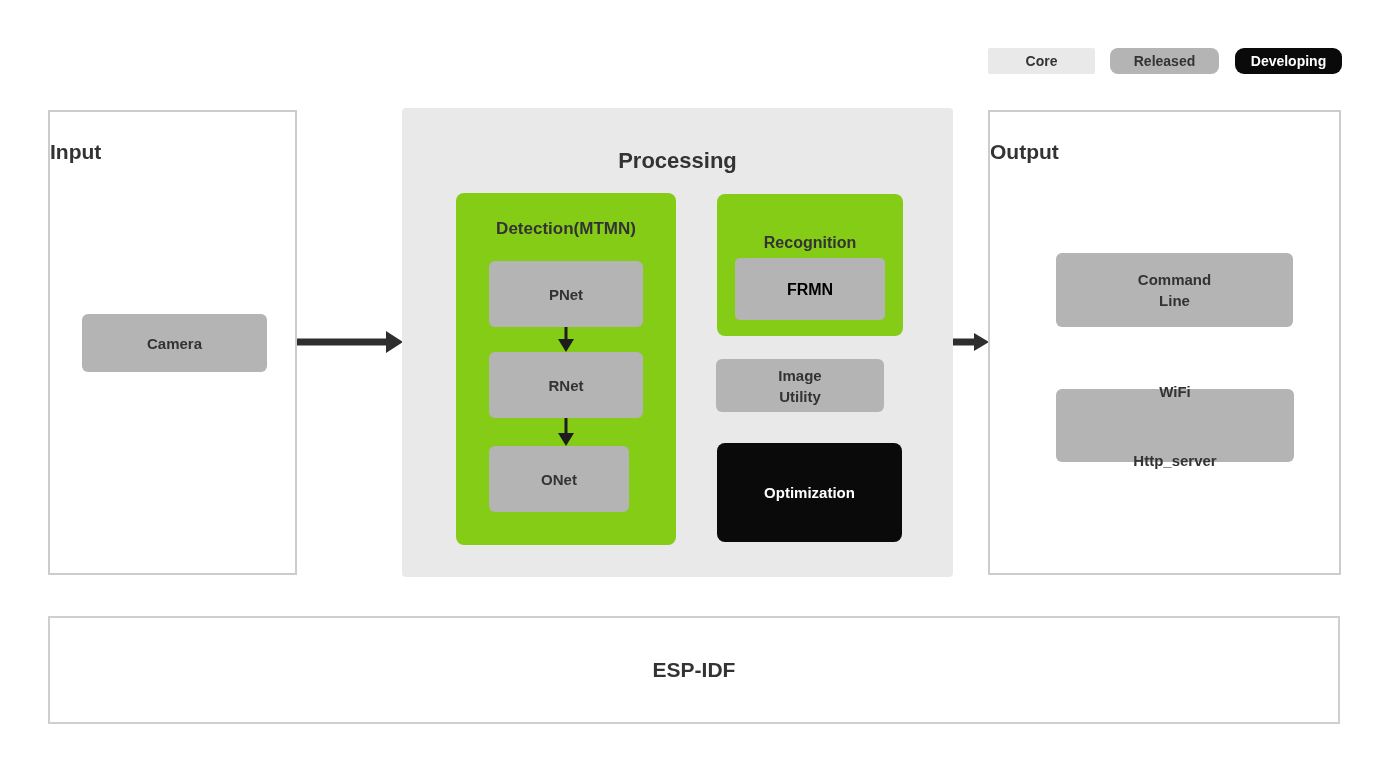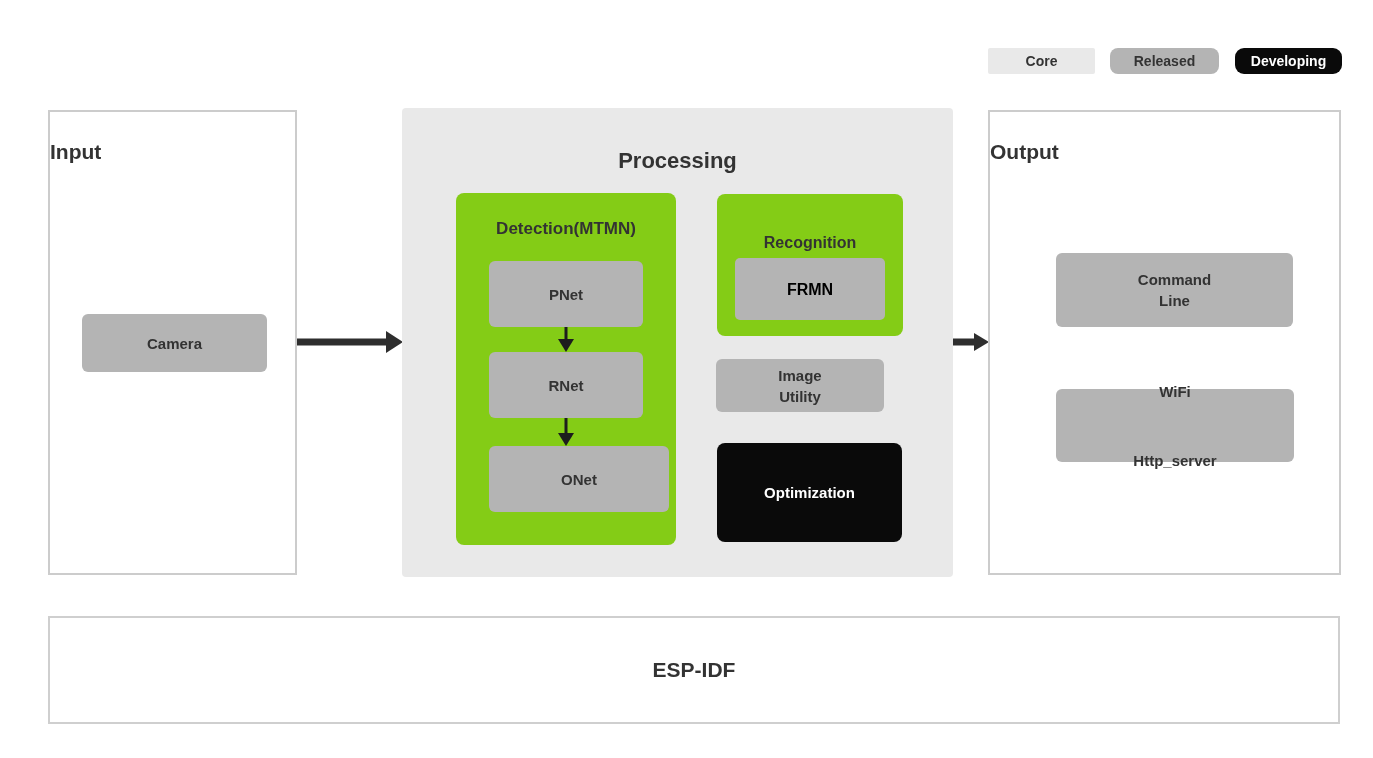--- a/index.html
+++ b/index.html
@@ -109,21 +109,21 @@
     justify-content: center;
     font-size: 15px;
     font-weight: bold;
     color: #333333;
     line-height: 21px;
     text-align: center;
   }
   .node-camera  { left: 32px;  top: 202px; width: 185px; height: 58px; }
   .node-pnet    { left: 33px;  top: 68px;  width: 154px; height: 66px; }
   .node-rnet    { left: 33px;  top: 159px; width: 154px; height: 66px; }
-  .node-onet    { left: 33px;  top: 253px; width: 180px; height: 66px; }
+  .node-onet    { left: 33px;  top: 253px; width: 140px; height: 66px; }
   .node-frmn    { left: 18px;  top: 64px;  width: 150px; height: 62px;
                   font-size: 16px; color: #000000; border-radius: 5px; }
   .node-imgutil { left: 314px; top: 251px; width: 168px; height: 53px; }
   .node-optim   { left: 315px; top: 335px; width: 185px; height: 99px;
                   background: #0a0a0a; color: #ffffff; border-radius: 8px; }
   .node-cmdline { left: 66px;  top: 141px; width: 237px; height: 74px; }
   .node-wifi    { left: 66px;  top: 277px; width: 238px; height: 73px; gap: 48px; }
 
   
   .h-arrow { position: absolute; height: 22px; }

